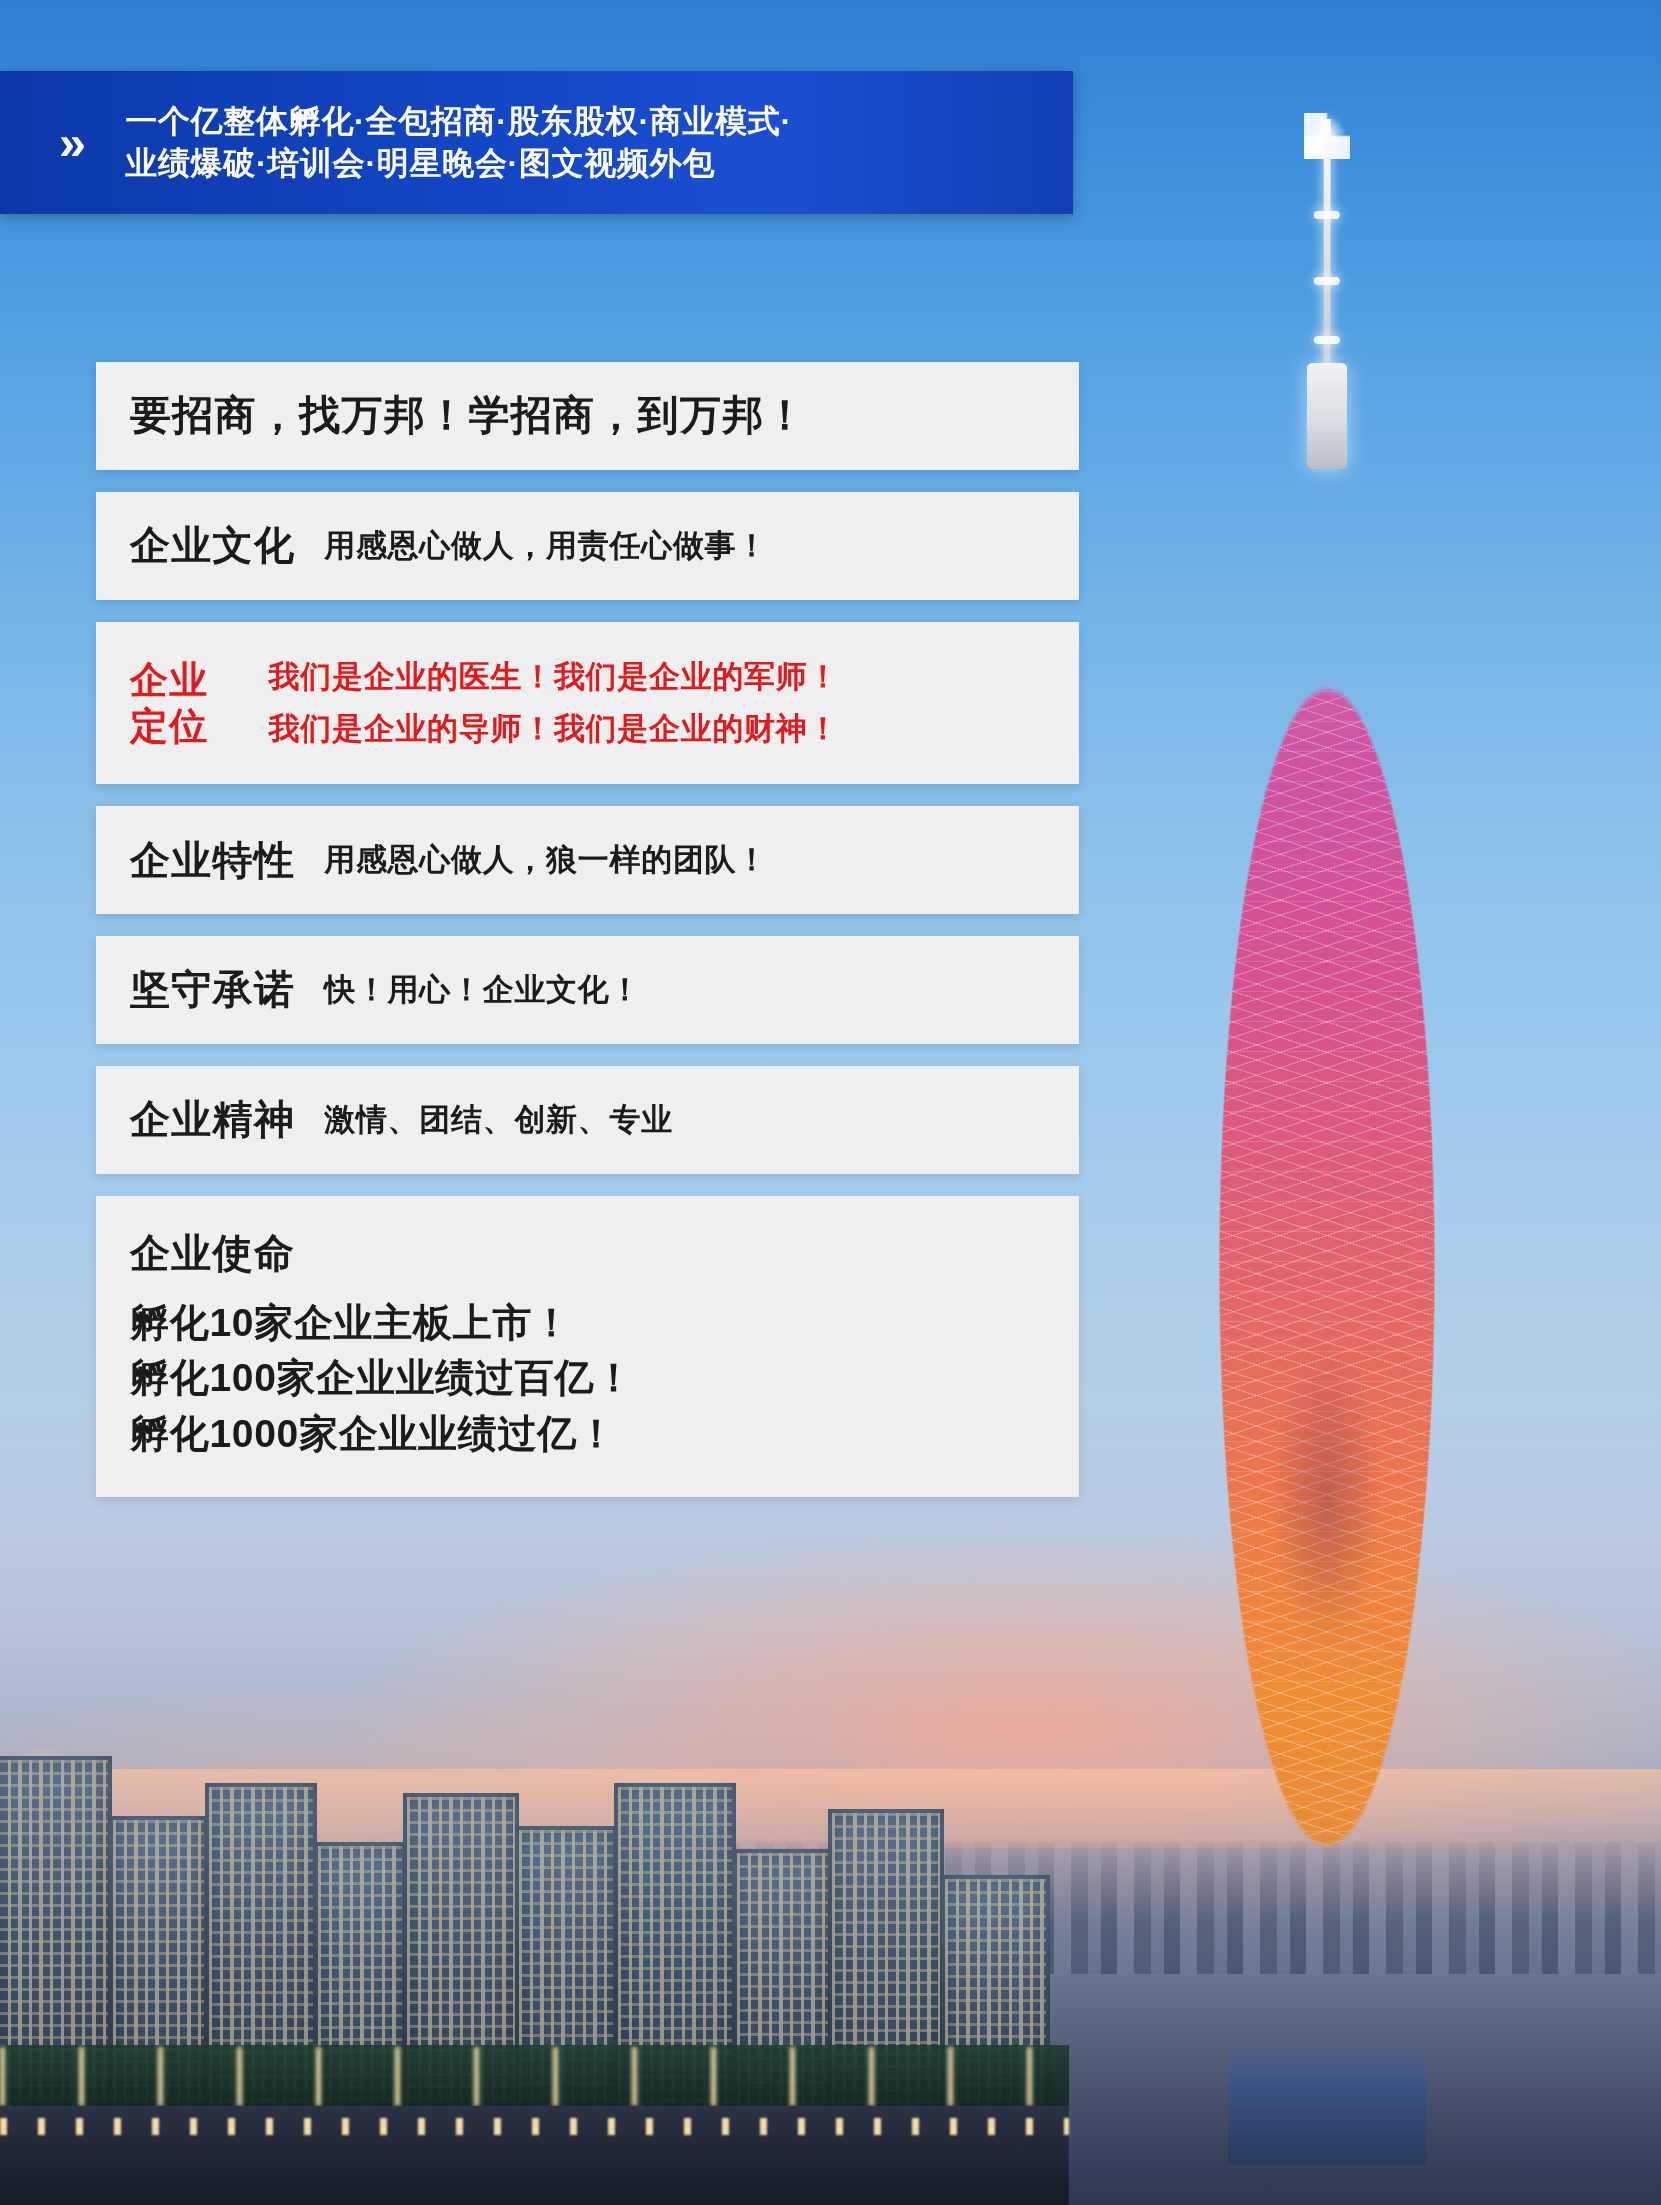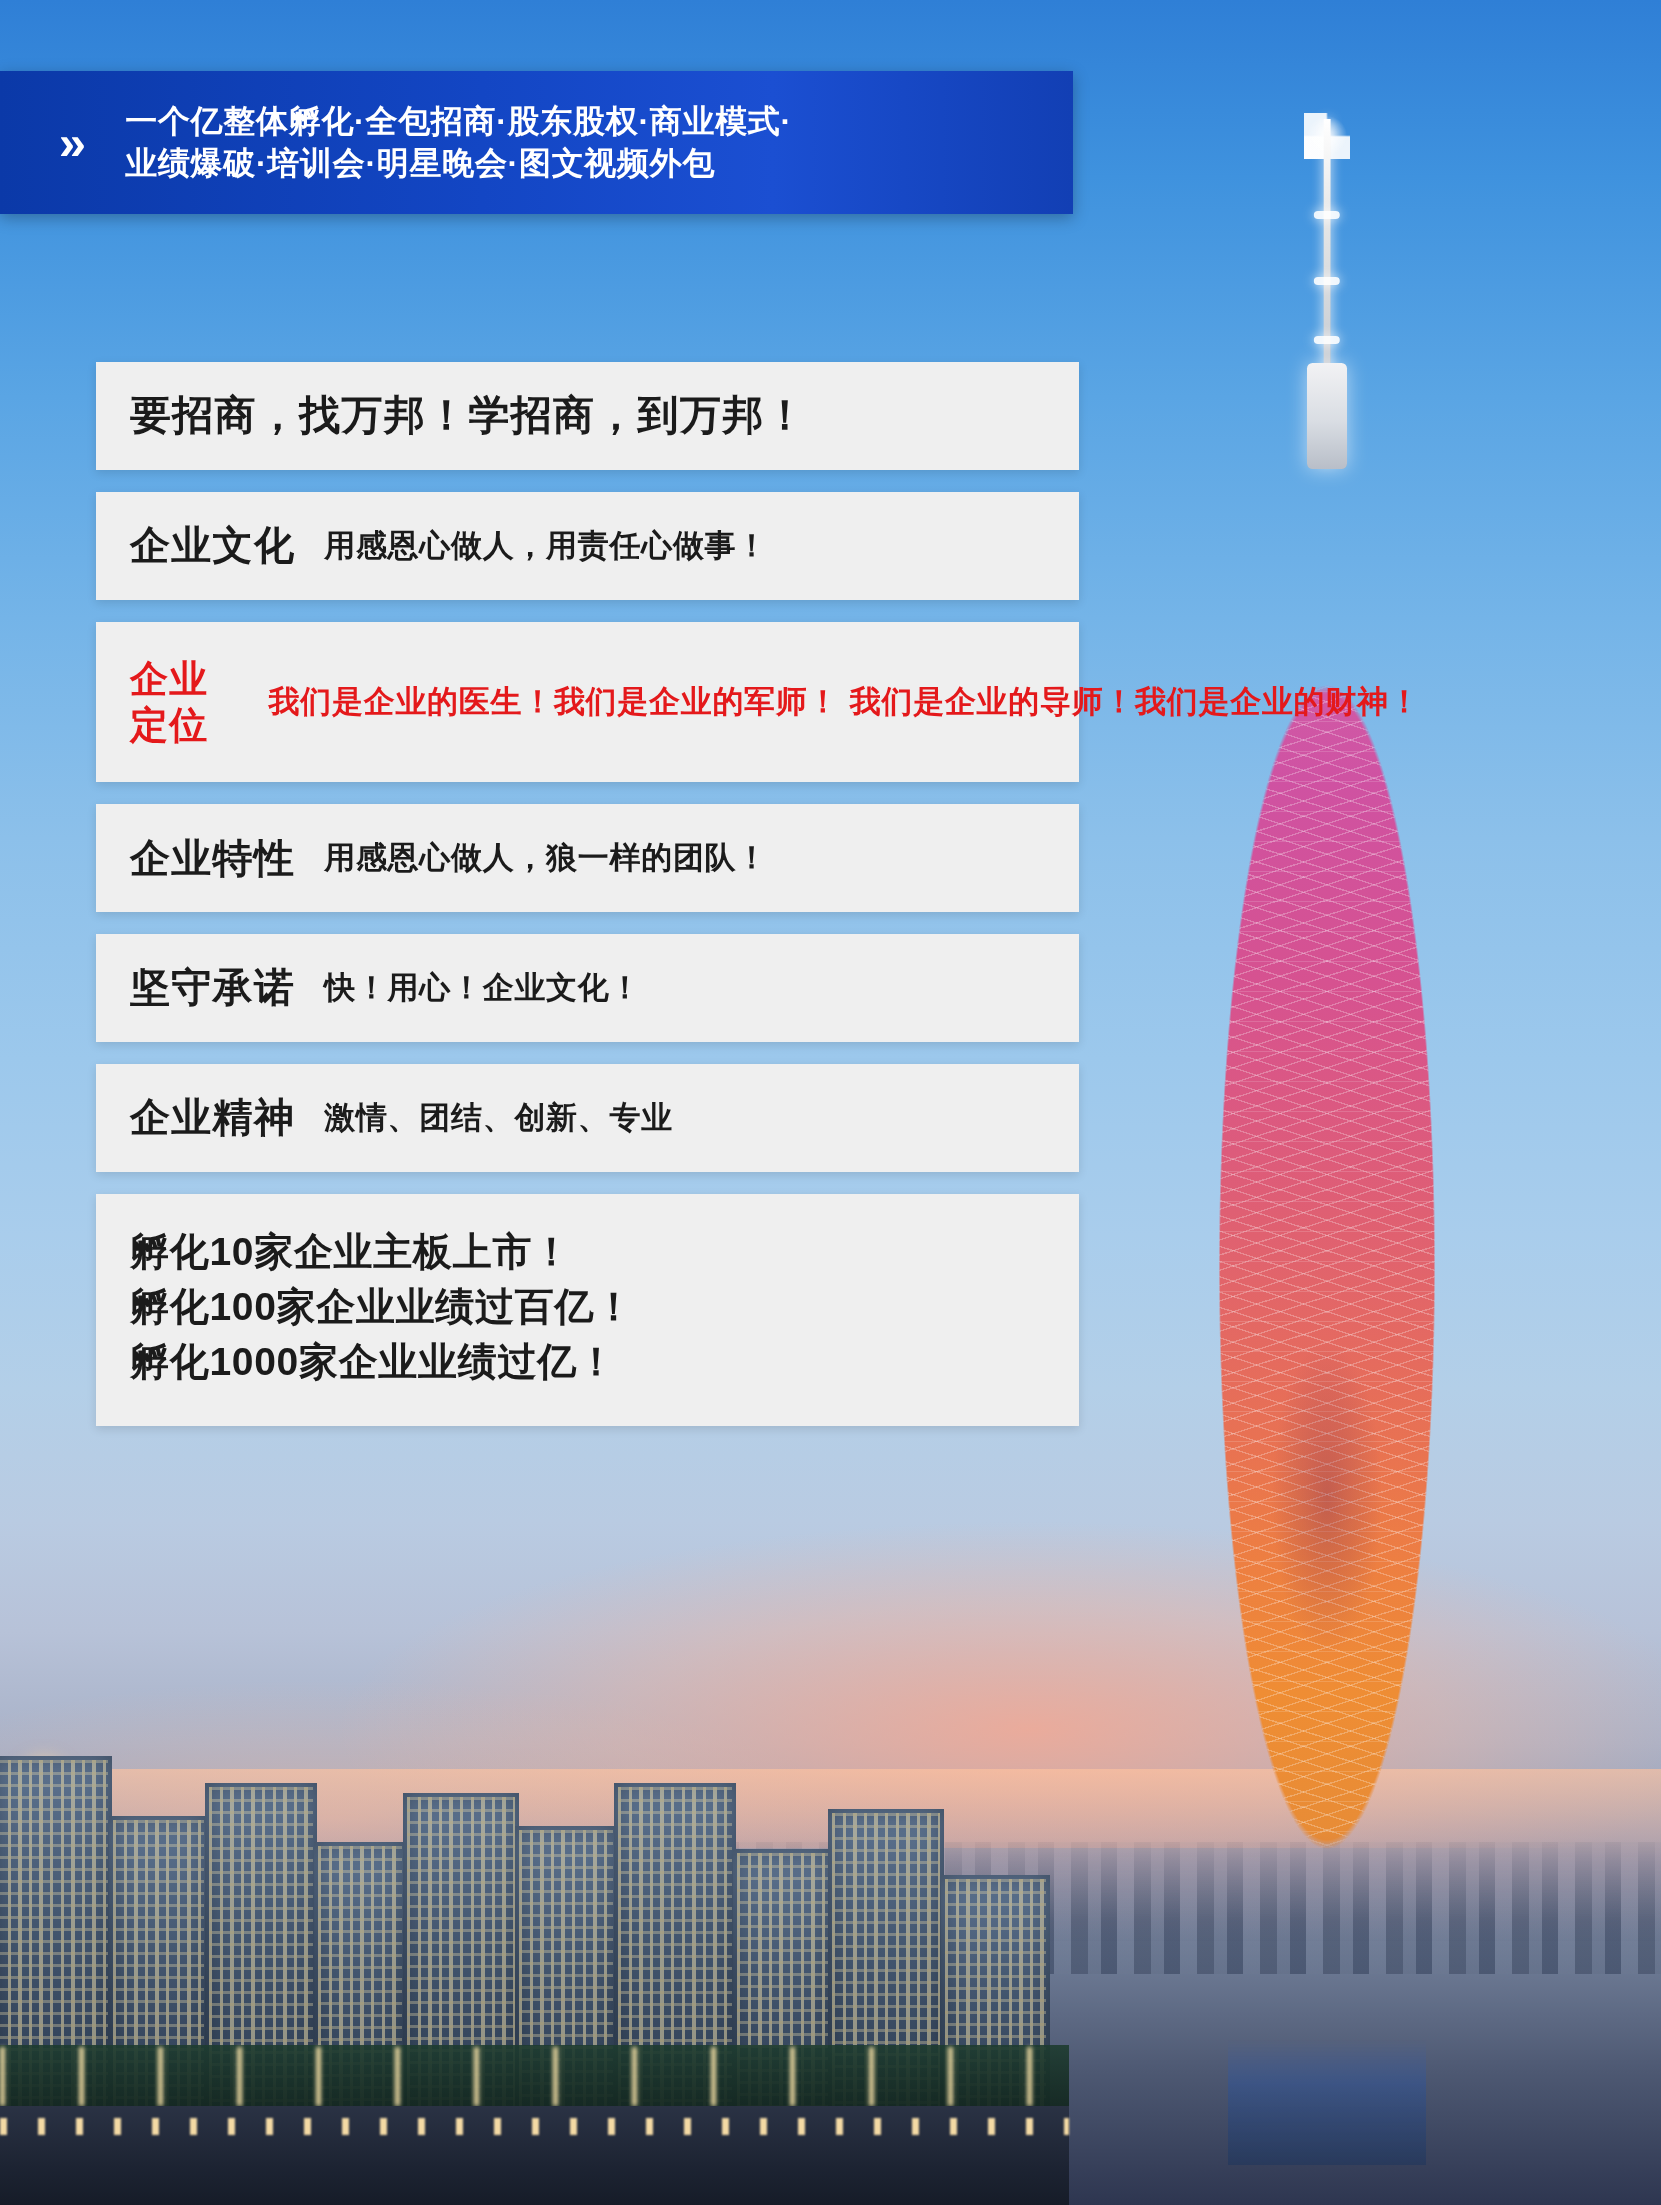--- a/index.html
+++ b/index.html
@@ -328,21 +328,21 @@
     font-size: 38px;
     font-weight: 700;
     color: #e4191b;
     line-height: 1.22;
     letter-spacing: 1.3px;
     margin-right: 28px;
     white-space: nowrap;
   }
   .pos-lines {
     display: flex;
-    flex-direction: row;
+    flex-direction: column;
     gap: 10.6px;
   }
   .pos-line {
     font-size: 31px;
     font-weight: 700;
     color: #e4191b;
     letter-spacing: 0.7px;
     white-space: nowrap;
   }
 
@@ -446,20 +446,21 @@
       <div class="card-label">坚守承诺</div>
       <div class="card-value">快！用心！企业文化！</div>
     </div>
 
     <div class="card">
       <div class="card-label">企业精神</div>
       <div class="card-value">激情、团结、创新、专业</div>
     </div>
 
     <div class="card card-mission">
+      <div class="mission-title">企业使命</div>
       <div class="mission-line">孵化10家企业主板上市！</div>
       <div class="mission-line">孵化100家企业业绩过百亿！</div>
       <div class="mission-line">孵化1000家企业业绩过亿！</div>
     </div>
 
   </div>
 </div>
 
 
 </body></html>

